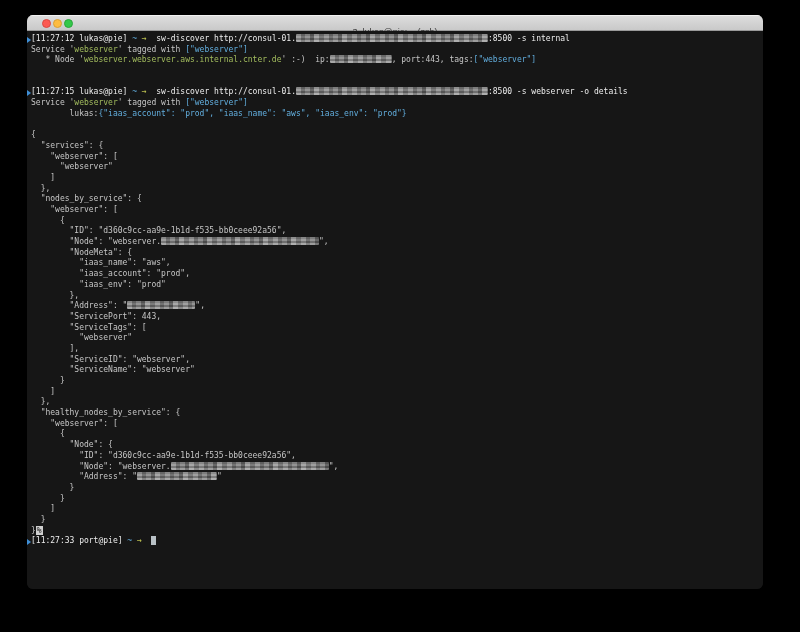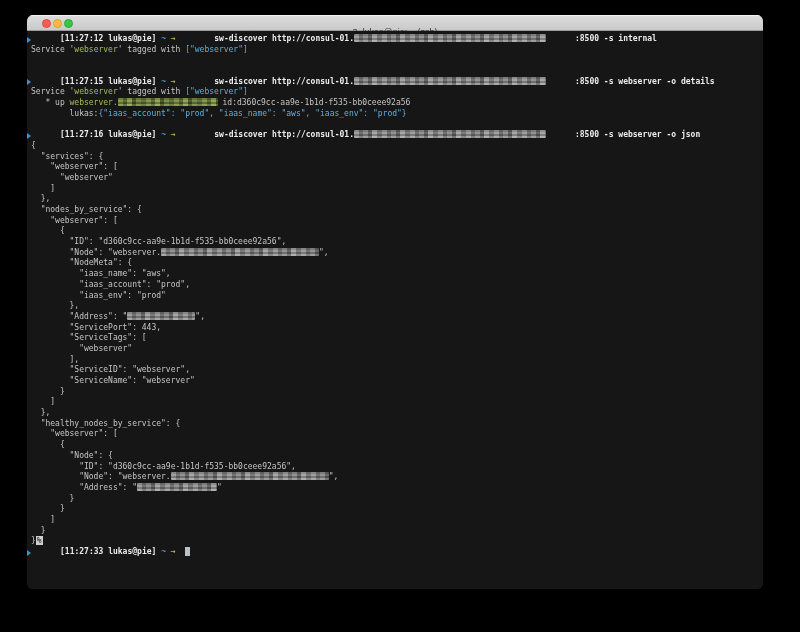--- a/index.html
+++ b/index.html
@@ -26,21 +26,21 @@
     text-align:center;font:9px "Liberation Sans",sans-serif;color:#3a3a3a;
   }
   #screen{
     position:absolute;left:0;top:16px;right:0;bottom:0;
     background:#161616;padding:3px 0 0 4px;
     font:8px/10.7px "DejaVu Sans Mono",monospace;
     color:#c6c6c6;
   }
   .line{height:10.7px;white-space:pre;position:relative;}
   .seg-out{color:#c6c6c6;}
-  .seg-bold{color:#ededed;font-weight:bold;margin-left:29px;}
+  .seg-bold{color:#ededed;font-weight:normal;}
   .seg-green{color:#a3bd5e;}
   .seg-blue{color:#62aede;}
   .seg-yellow{color:#e6c25c;}
   .seg-arrow{color:#b9bd4f;font-weight:bold;}
   .seg-inverse{background:#cfcfcf;color:#161616;padding:0 1px;}
   .mark{
     position:absolute;left:-4px;top:2.5px;width:0;height:0;
     border-left:4px solid #3f8fd6;
     border-top:3px solid transparent;border-bottom:3px solid transparent;
   }
@@ -71,28 +71,27 @@
       <div class="lights">
         <span class="light close"></span>
         <span class="light min"></span>
         <span class="light max"></span>
       </div>
       <div class="title">3. lukas@pie: ~ (zsh)</div>
     </div>
     <div id="screen">
         <div class="line"><span class="mark"></span><span class="seg-bold">[11:27:12 lukas@pie] </span><span class="seg-blue">~</span><span class="seg-out"> </span><span class="seg-arrow">→</span><span class="seg-out">  </span><span class="seg-bold">sw-discover http://consul-01.</span><span class="redact" style="width: 192px;"></span><span class="seg-bold">:8500 -s internal</span></div>
         <div class="line"><span class="seg-out">Service </span><span class="seg-out">'</span><span class="seg-green">webserver</span><span class="seg-out">'</span><span class="seg-out"> tagged with </span><span class="seg-blue">["webserver"]</span></div>
+        <div class="line"><span class="seg-out">   * Node </span><span class="seg-out">'</span><span class="seg-green">webserver.webserver.aws.internal.cnter.de</span><span class="seg-out">'</span><span class="seg-out"> :-)  ip:</span><span class="redact" style="width: 62px;"></span><span class="seg-out">, port:443, tags:</span><span class="seg-blue">["webserver"]</span></div>
         <div class="line"></div>
         <div class="line"></div>
         <div class="line"><span class="mark"></span><span class="seg-bold">[11:27:15 lukas@pie] </span><span class="seg-blue">~</span><span class="seg-out"> </span><span class="seg-arrow">→</span><span class="seg-out">  </span><span class="seg-bold">sw-discover http://consul-01.</span><span class="redact" style="width: 192px;"></span><span class="seg-bold">:8500 -s webserver -o details</span></div>
         <div class="line"><span class="seg-out">Service </span><span class="seg-out">'</span><span class="seg-green">webserver</span><span class="seg-out">'</span><span class="seg-out"> tagged with </span><span class="seg-blue">["webserver"]</span></div>
-        <div class="line"><span class="seg-out">   * up </span><span class="seg-green">webserver.</span><span class="redact redact-green" style="width: 100px;"></span><span class="seg-out"> id:d360c9cc-aa9e-1b1d-f535-bb0ceee92a56</span></div>
         <div class="line"><span class="seg-out">        lukas:</span><span class="seg-blue">{"iaas_account": "prod", "iaas_name": "aws", "iaas_env": "prod"}</span></div>
         <div class="line"></div>
-        <div class="line"><span class="mark"></span><span class="seg-bold">[11:27:16 lukas@pie] </span><span class="seg-blue">~</span><span class="seg-out"> </span><span class="seg-arrow">→</span><span class="seg-out">  </span><span class="seg-bold">sw-discover http://consul-01.</span><span class="redact" style="width: 192px;"></span><span class="seg-bold">:8500 -s webserver -o json</span></div>
         <div class="line"><span class="seg-out">{</span></div>
         <div class="line"><span class="seg-out">  "services": {</span></div>
         <div class="line"><span class="seg-out">    "webserver": [</span></div>
         <div class="line"><span class="seg-out">      "webserver"</span></div>
         <div class="line"><span class="seg-out">    ]</span></div>
         <div class="line"><span class="seg-out">  },</span></div>
         <div class="line"><span class="seg-out">  "nodes_by_service": {</span></div>
         <div class="line"><span class="seg-out">    "webserver": [</span></div>
         <div class="line"><span class="seg-out">      {</span></div>
         <div class="line"><span class="seg-out">        "ID": "d360c9cc-aa9e-1b1d-f535-bb0ceee92a56",</span></div>
@@ -117,16 +116,16 @@
         <div class="line"><span class="seg-out">      {</span></div>
         <div class="line"><span class="seg-out">        "Node": {</span></div>
         <div class="line"><span class="seg-out">          "ID": "d360c9cc-aa9e-1b1d-f535-bb0ceee92a56",</span></div>
         <div class="line"><span class="seg-out">          "Node": "webserver.</span><span class="redact" style="width: 158px;"></span><span class="seg-out">",</span></div>
         <div class="line"><span class="seg-out">          "Address": "</span><span class="redact" style="width: 80px;"></span><span class="seg-out">"</span></div>
         <div class="line"><span class="seg-out">        }</span></div>
         <div class="line"><span class="seg-out">      }</span></div>
         <div class="line"><span class="seg-out">    ]</span></div>
         <div class="line"><span class="seg-out">  }</span></div>
         <div class="line"><span class="seg-out">}</span><span class="seg-inverse">%</span></div>
-        <div class="line"><span class="mark"></span><span class="seg-bold">[11:27:33 lukas@pie] </span><span class="seg-blue">~</span><span class="seg-out"> </span><span class="seg-arrow">→</span><span class="seg-out">  </span><span class="cursor"></span></div>
+        <div class="line"><span class="mark"></span><span class="seg-bold">[11:27:33 port@pie] </span><span class="seg-blue">~</span><span class="seg-out"> </span><span class="seg-arrow">→</span><span class="seg-out">  </span><span class="cursor"></span></div>
       </div>
   </div>
 </div>
 
 </body></html>

